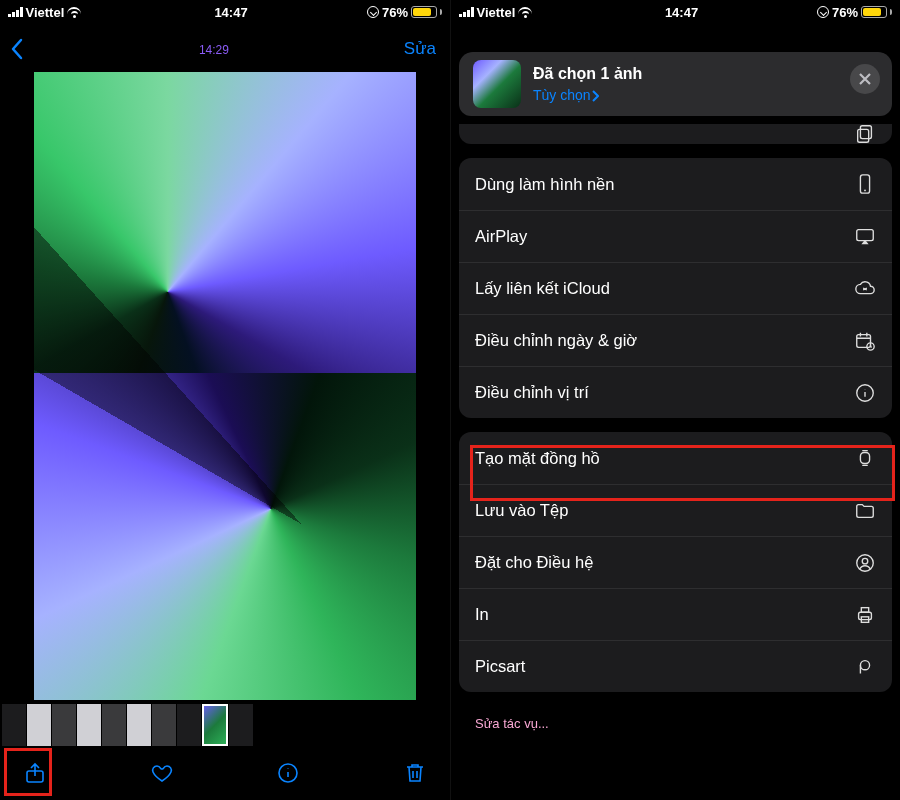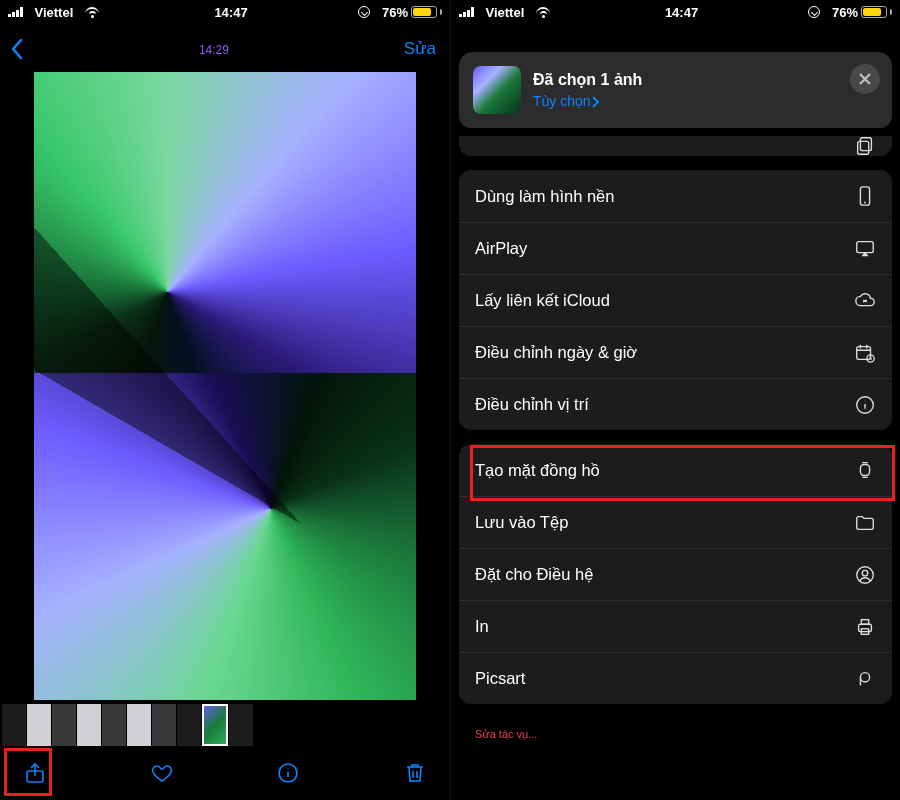--- a/index.html
+++ b/index.html
@@ -3,21 +3,21 @@
 <meta charset="utf-8">
 <style>
   * { box-sizing: border-box; margin: 0; padding: 0; }
   html, body { width: 900px; height: 800px; background: #555; font-family: -apple-system, "Helvetica Neue", Arial, sans-serif; overflow: hidden; }
   .wrap { display: flex; width: 900px; height: 800px; }
   .phone { width: 450px; height: 800px; background: #000; color: #fff; position: relative; overflow: hidden; }
   .phone + .phone { border-left: 1px solid #111; }
 
   
   .status { height: 22px; display:flex; align-items:center; justify-content:space-between; padding: 2px 8px 0 8px; font-size: 13px; font-weight: 600; }
-  .status .left, .status .right { display:flex; align-items:center; gap:12px; }
+  .status .left, .status .right { display:flex; align-items:center; gap:3px; }
   .status .center { position:absolute; left:12px; right:0; text-align:center; pointer-events:none; }
   .bars { display:flex; align-items:flex-end; gap:1.5px; height:10px;}
   .bars span { width:2.5px; background:#fff; display:inline-block;}
   .bars span:nth-child(1){height:3px}.bars span:nth-child(2){height:5px}.bars span:nth-child(3){height:7px}.bars span:nth-child(4){height:10px}
   .wifi{width:14px;height:11px;position:relative;display:inline-block}
   .wifi::before{content:"";position:absolute;border:2px solid #fff;border-bottom:none;border-left:none;border-right:none;border-radius:10px 10px 0 0;width:14px;height:7px;top:0;left:0}
   .wifi::after{content:"";position:absolute;border:2px solid #fff;border-bottom:none;border-left:none;border-right:none;border-radius:6px 6px 0 0;width:7px;height:4px;top:4px;left:3.5px}
   .wifi i{position:absolute;width:3px;height:3px;background:#fff;border-radius:50%;bottom:0;left:5.5px}
   .batt { display:flex; align-items:center; gap:3px;}
   .batt .pct{font-size:13px}
@@ -57,36 +57,36 @@
   .toolbar{ position:absolute; bottom:0; left:0; right:0; height:54px; display:flex; align-items:center; justify-content:space-between; padding:0 22px;}
   .toolbar .ic{ color:#0a84ff; width:26px; height:26px; display:flex;align-items:center;justify-content:center }
   .toolbar svg{width:24px;height:24px;stroke:#0a84ff;fill:none;stroke-width:1.6}
 
   .hl{ position:absolute; border:3px solid #e5231b; pointer-events:none; }
   .hl-share{ left:4px; bottom:4px; width:48px; height:48px; }
   .hl-watch{ left:470px; top:445px; width:425px; height:56px; }
 
   
   .sheet{ position:absolute; left:8px; right:8px; top:52px; bottom:0; border-radius:14px 14px 0 0; overflow:hidden; }
-  .sheet-head{ background:#2c2c2e; border-radius:12px; margin:0 0 8px 0; padding:14px 14px; display:flex; align-items:center; gap:12px; position:relative;}
+  .sheet-head{ background:#2c2c2e; border-radius:12px; margin:0 0 8px 0; padding:8px 14px; display:flex; align-items:center; gap:12px; position:relative;}
   .sheet-head .thumb{ width:48px;height:48px;border-radius:8px; background:linear-gradient(135deg,#6e5bff 0%,#a6b2ff 30%,#1c7a3c 55%,#0a3018 100%); flex:0 0 48px;}
   .sheet-head .txt .h1{font-size:16px;font-weight:600;color:#fff}
   .sheet-head .txt .h2{font-size:14px;color:#0a84ff;margin-top:4px;display:flex;align-items:center;}
   .sheet-head .close{ position:absolute; right:12px; top:12px; width:30px;height:30px;border-radius:15px;background:#48484a;display:flex;align-items:center;justify-content:center;color:#bdbdc2}
   .sheet-head .close svg{width:14px;height:14px;stroke:#bdbdc2;stroke-width:2.2}
 
   .group{ background:#1c1c1e; border-radius:12px; margin:0 0 14px 0; overflow:hidden;}
   .group.cut-top{ border-top-left-radius:0;border-top-right-radius:0; }
   .row{ display:flex; align-items:center; justify-content:space-between; padding:0 16px; height:52px; color:#fff; font-size:16.5px;}
   .row + .row{ border-top:1px solid #2e2e30;}
   .row .ric{ width:26px; display:flex;justify-content:flex-end;}
   .row svg{width:22px;height:22px;stroke:#ddd;fill:none;stroke-width:1.5}
   .row.partial{ height:20px; justify-content:flex-end; padding-top:0;padding-bottom:0;}
 
-  .edit-actions{ color:#ef4444; font-size:11px; padding:10px 16px 0 16px;}
+  .edit-actions{ color:#f9a8d4; font-size:13px; padding:10px 16px 0 16px;}
 
   .chevron-right{width:8px;height:12px;display:inline-block}
   .chevron-right svg{width:8px;height:12px;stroke:#0a84ff;stroke-width:2;fill:none}
 </style>
 </head>
 <body>
 
 <div class="wrap">
 
   <div class="phone">

